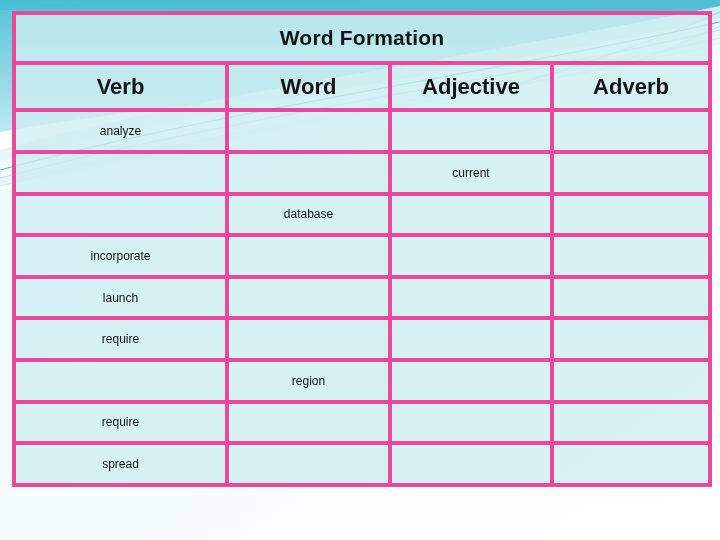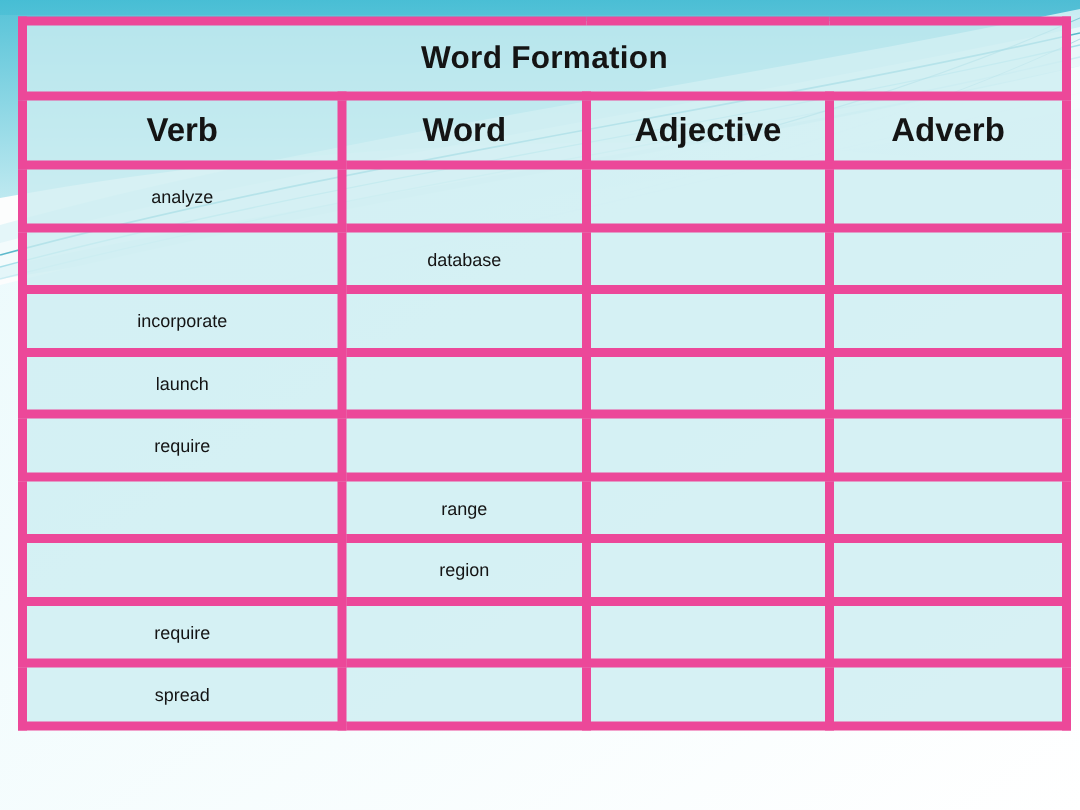--- a/index.html
+++ b/index.html
@@ -48,21 +48,21 @@
     width: 696px;
     height: 476px;
     background: transparent;
   }
   table.wf col.c-verb { width: 213px; }
   table.wf col.c-noun { width: 163px; }
   table.wf col.c-adj  { width: 162px; }
   table.wf col.c-adv  { width: 158px; }
 
   table.wf td, table.wf th {
-    border: 6px solid #ec4899;
+    border: 4px solid #ec4899;
     padding: 0;
     margin: 0;
     text-align: center;
     vertical-align: middle;
     background-color: rgba(205, 238, 241, 0.80);
     color: #141414;
   }
 
   
   td.wf-title {
@@ -151,45 +151,45 @@
         </tr>
 
         <tr>
           <td class="wf-cell">analyze</td>
           <td class="wf-cell"></td>
           <td class="wf-cell"></td>
           <td class="wf-cell"></td>
         </tr>
         <tr>
           <td class="wf-cell"></td>
+          <td class="wf-cell"></td>
+          <td class="wf-cell">current</td>
+          <td class="wf-cell"></td>
+        </tr>
+        <tr>
+          <td class="wf-cell"></td>
           <td class="wf-cell">database</td>
           <td class="wf-cell"></td>
           <td class="wf-cell"></td>
         </tr>
         <tr>
           <td class="wf-cell">incorporate</td>
           <td class="wf-cell"></td>
           <td class="wf-cell"></td>
           <td class="wf-cell"></td>
         </tr>
         <tr>
           <td class="wf-cell">launch</td>
           <td class="wf-cell"></td>
           <td class="wf-cell"></td>
           <td class="wf-cell"></td>
         </tr>
         <tr>
           <td class="wf-cell">require</td>
           <td class="wf-cell"></td>
-          <td class="wf-cell"></td>
-          <td class="wf-cell"></td>
-        </tr>
-        <tr>
-          <td class="wf-cell"></td>
-          <td class="wf-cell">range</td>
           <td class="wf-cell"></td>
           <td class="wf-cell"></td>
         </tr>
         <tr>
           <td class="wf-cell"></td>
           <td class="wf-cell">region</td>
           <td class="wf-cell"></td>
           <td class="wf-cell"></td>
         </tr>
         <tr>

